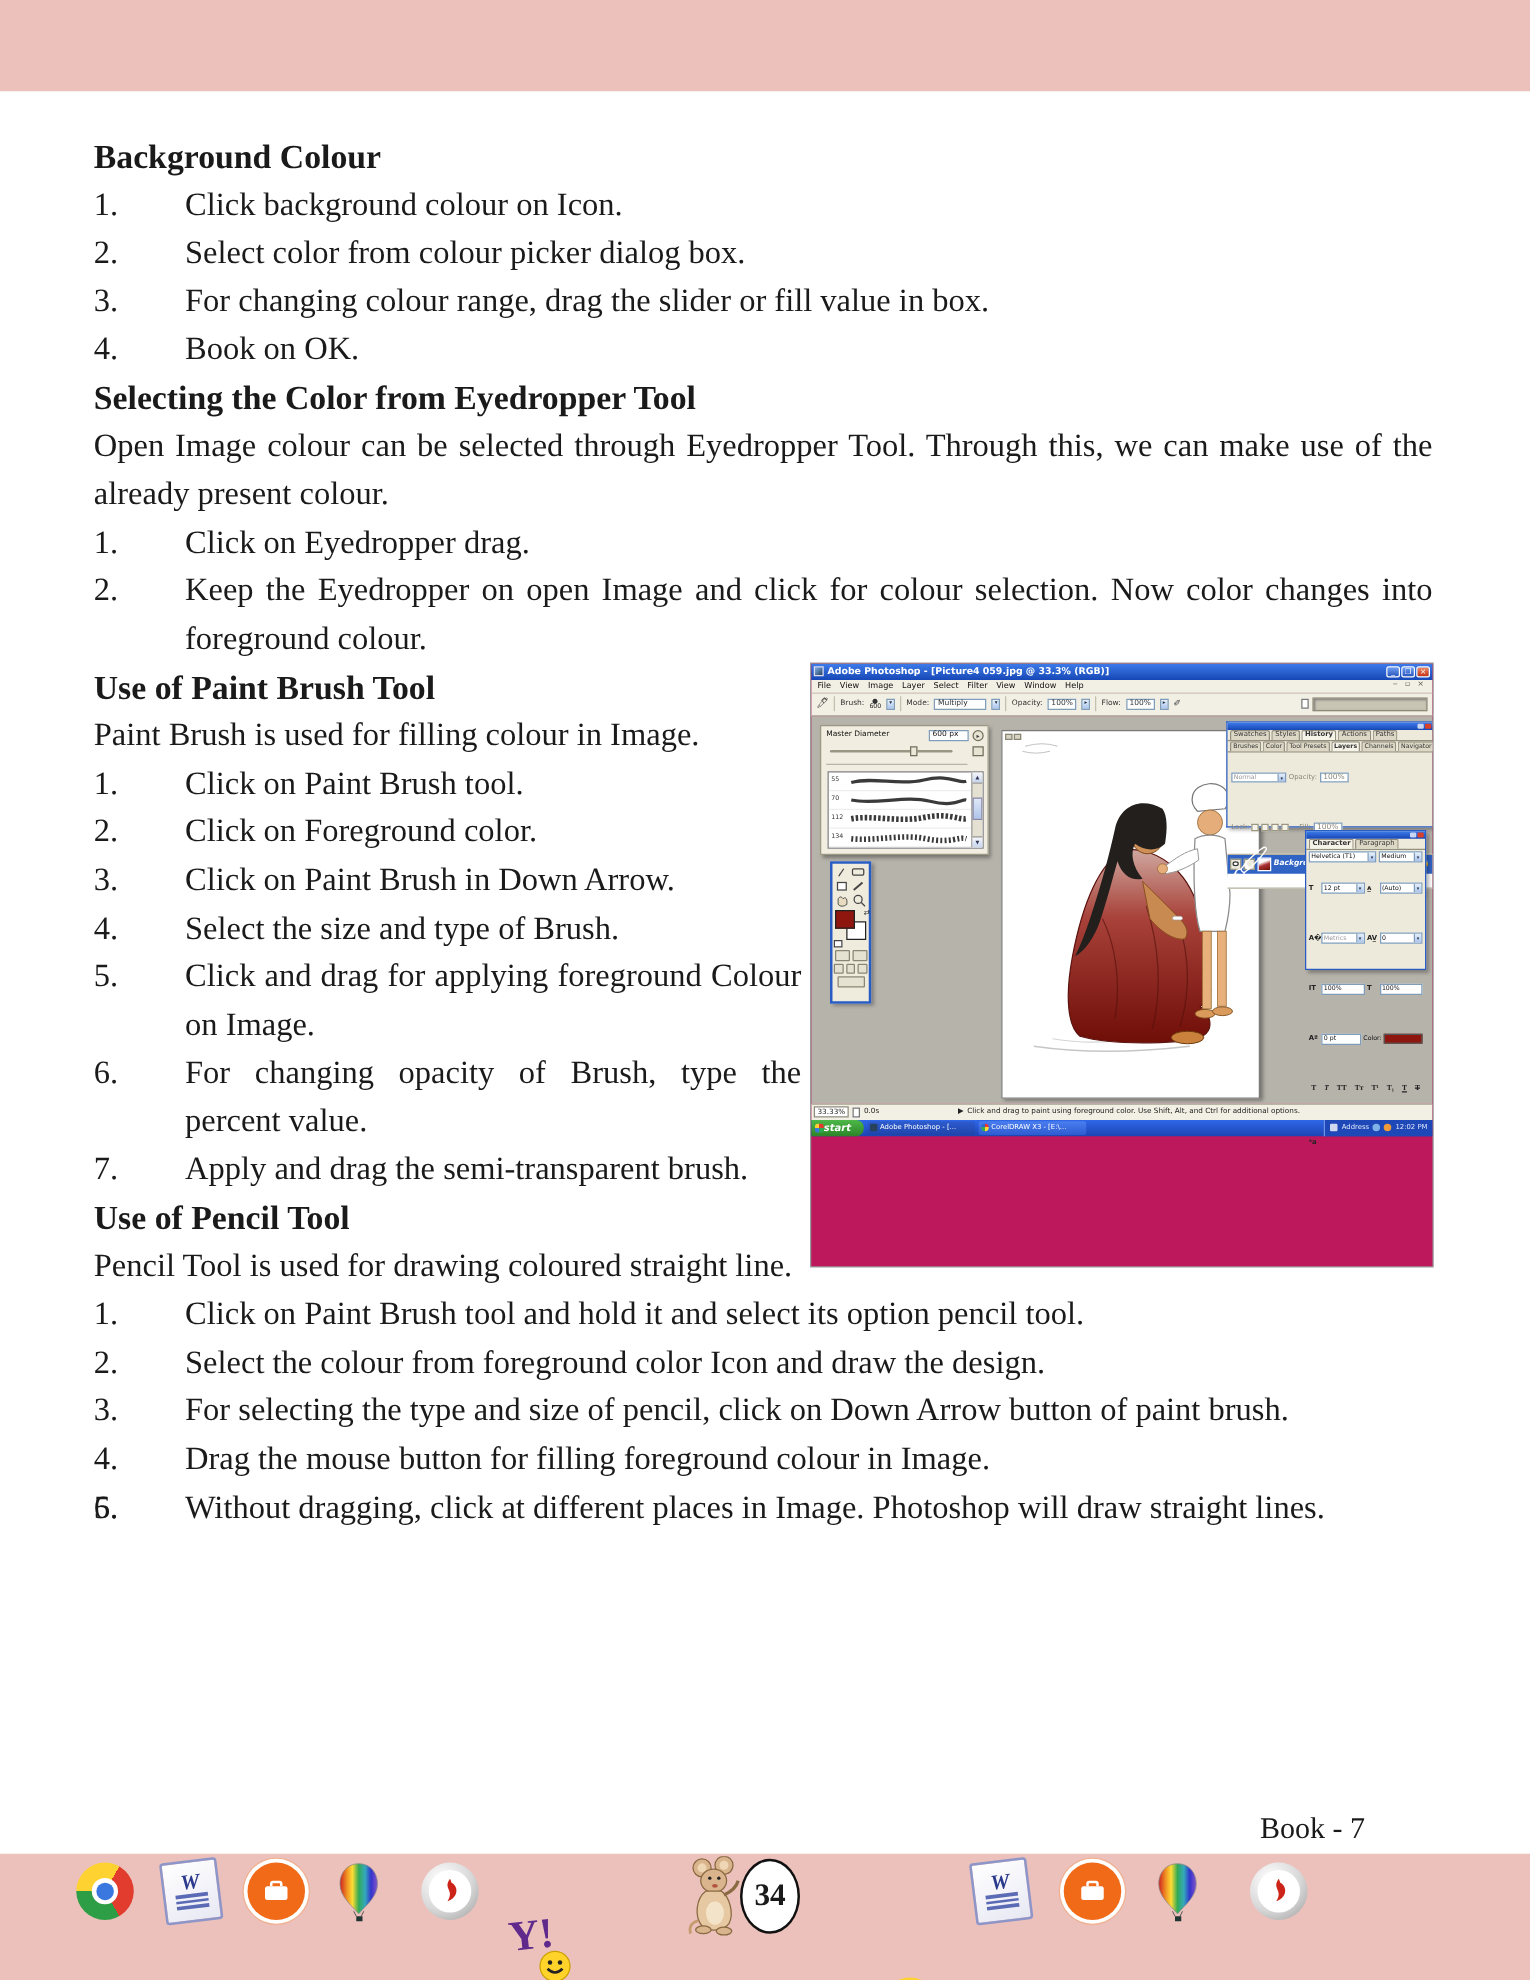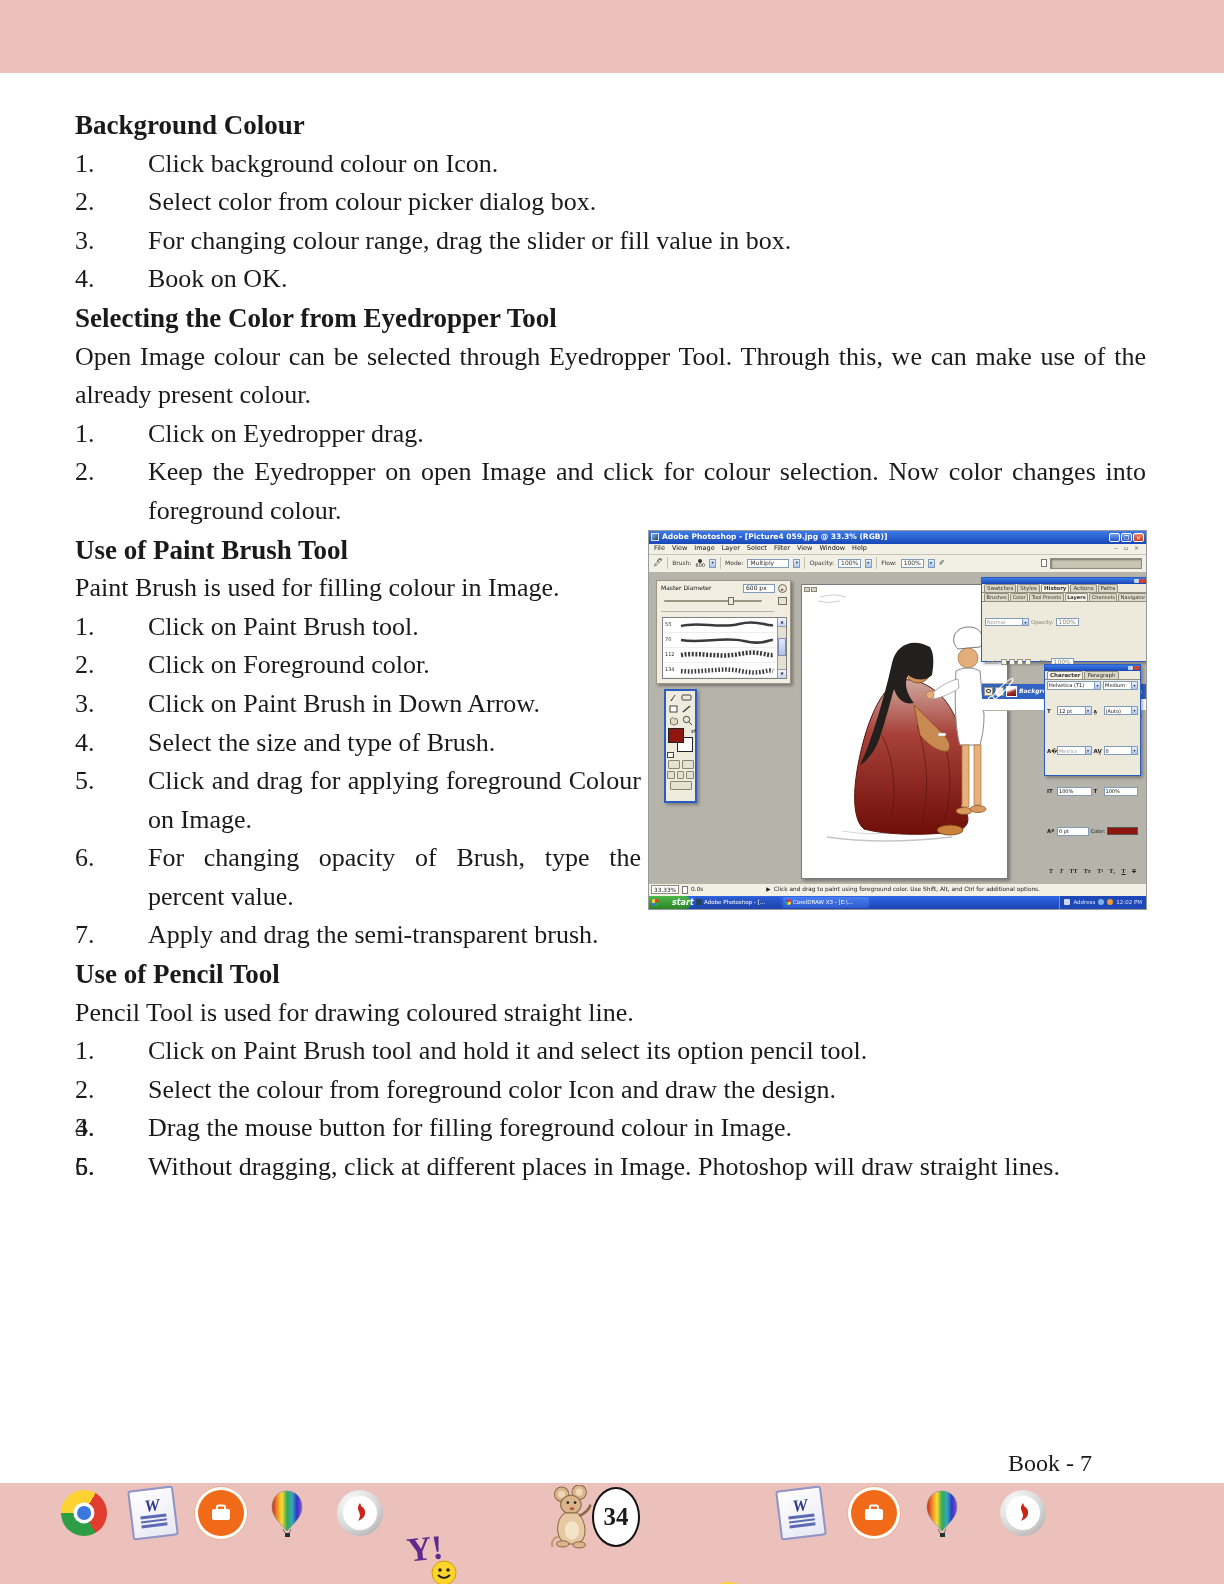--- a/index.html
+++ b/index.html
@@ -10,21 +10,21 @@
   .bar-bottom{position:absolute;left:0;top:1483px;width:1224px;height:101px;background:#ecc1bb;}
 
   
   .content{position:absolute;left:75px;top:106px;width:1071px;font-size:26px;line-height:38.6px;}
   .heading{font-weight:bold;font-size:27px;}
   .para{text-align:justify;}
   .li{position:relative;padding-left:73px;text-align:justify;}
   .li .num{position:absolute;left:0;top:0;}
 
   
-  .shot{float:right;width:497px;height:378px;margin-left:8px;margin-bottom:3px;position:relative;
+  .shot{float:right;width:497px;height:482px;margin-left:8px;margin-bottom:3px;position:relative;
         font-family:"DejaVu Sans","Liberation Sans",sans-serif;color:#111;overflow:hidden;
         box-shadow:0 0 0 1px #999;background:#be185d;}
   .shot *{box-sizing:border-box;}
   .abs{position:absolute;}
   .t5{font-size:5px;line-height:6px;}
   .t6{font-size:6px;line-height:8px;}
 
   .ps-titlebar{position:absolute;left:0;top:0;width:100%;height:13px;
       background:linear-gradient(#3d7bea,#1747b6);display:flex;align-items:center;padding:0 2px;}
   .ps-appicon{width:8px;height:8px;background:linear-gradient(135deg,#7fb2e8,#27415f);border:1px solid #dde;margin-right:3px;}
@@ -115,21 +115,21 @@
   .cswatch{flex:1;height:8px;background:#8e160e;border:1px solid #555;}
 
   .ps-status{position:absolute;left:0;top:352px;width:100%;height:13px;background:#f2efe4;
       border-top:1px solid #b9b5a4;display:flex;align-items:center;gap:3px;padding:0 2px;font-size:5.8px;color:#222;}
   .st-zoom{background:#fff;border:1px solid #8f8b7a;padding:0 2px;height:9px;line-height:8px;}
   .st-doc{width:6px;height:8px;background:#fff;border:1px solid #777;}
 
   .ps-taskbar{position:absolute;left:0;top:365px;width:100%;height:13px;
       background:linear-gradient(#2f67e8,#1c44b4);display:flex;align-items:center;gap:3px;}
   .start-btn{height:13px;width:42px;background:linear-gradient(#4db848,#2c8428);border-radius:0 6px 6px 0;
-      color:#fff;font-weight:bold;font-style:italic;font-size:8px;line-height:13px;padding-left:23px;position:relative;}
+      color:#fff;font-weight:bold;font-style:italic;font-size:8px;line-height:13px;padding-left:10px;position:relative;}
   .start-flag{position:absolute;left:3px;top:3px;width:7px;height:7px;
       background:conic-gradient(#e33b2e 0 90deg,#2da94f 0 180deg,#3a78e0 0 270deg,#fdd231 0 360deg);border-radius:2px;}
   .task{height:11px;width:86px;background:linear-gradient(#4a7ef0,#2d5cd0);border-radius:2px;color:#fff;
       font-size:5.5px;line-height:11px;padding:0 2px;display:flex;align-items:center;gap:2px;overflow:hidden;white-space:nowrap;}
   .task .ti{width:6px;height:6px;flex:none;border-radius:1px;}
   .tray{margin-left:auto;height:13px;background:#1e48b8;border-left:1px solid #6d90e8;display:flex;
       align-items:center;gap:3px;padding:0 4px;color:#dfe6fa;font-size:5.5px;}
   .tray .tico{width:6px;height:6px;border-radius:50%;}
 
   
@@ -540,21 +540,21 @@
         <div class="li"><span class="num">7.</span><span>Apply and drag the semi-transparent brush.</span></div>
       </div>
   </div>
 
   <div>
     <div class="heading">Use of Pencil Tool</div>
     <div class="para">Pencil Tool is used for drawing coloured straight line.</div>
     <div>
         <div class="li"><span class="num">1.</span><span>Click on Paint Brush tool and hold it and select its option pencil tool.</span></div>
         <div class="li"><span class="num">2.</span><span>Select the colour from foreground color Icon and draw the design.</span></div>
-        <div class="li"><span class="num">3.</span></div>
+        <div class="li"><span class="num">3.</span><span>For selecting the type and size of pencil, click on Down Arrow button of paint brush.</span></div>
         <div class="li"><span class="num">4.</span><span>Drag the mouse button for filling foreground colour in Image.</span></div>
         <div class="li"><span class="num">5.</span></div>
         <div class="li"><span class="num">6.</span><span>Without dragging, click at different places in Image. Photoshop will draw straight lines.</span></div>
       </div>
   </div>
 </div>
 
 <div class="book-label">Book - 7</div>
 <div class="bar-bottom"></div>
 

